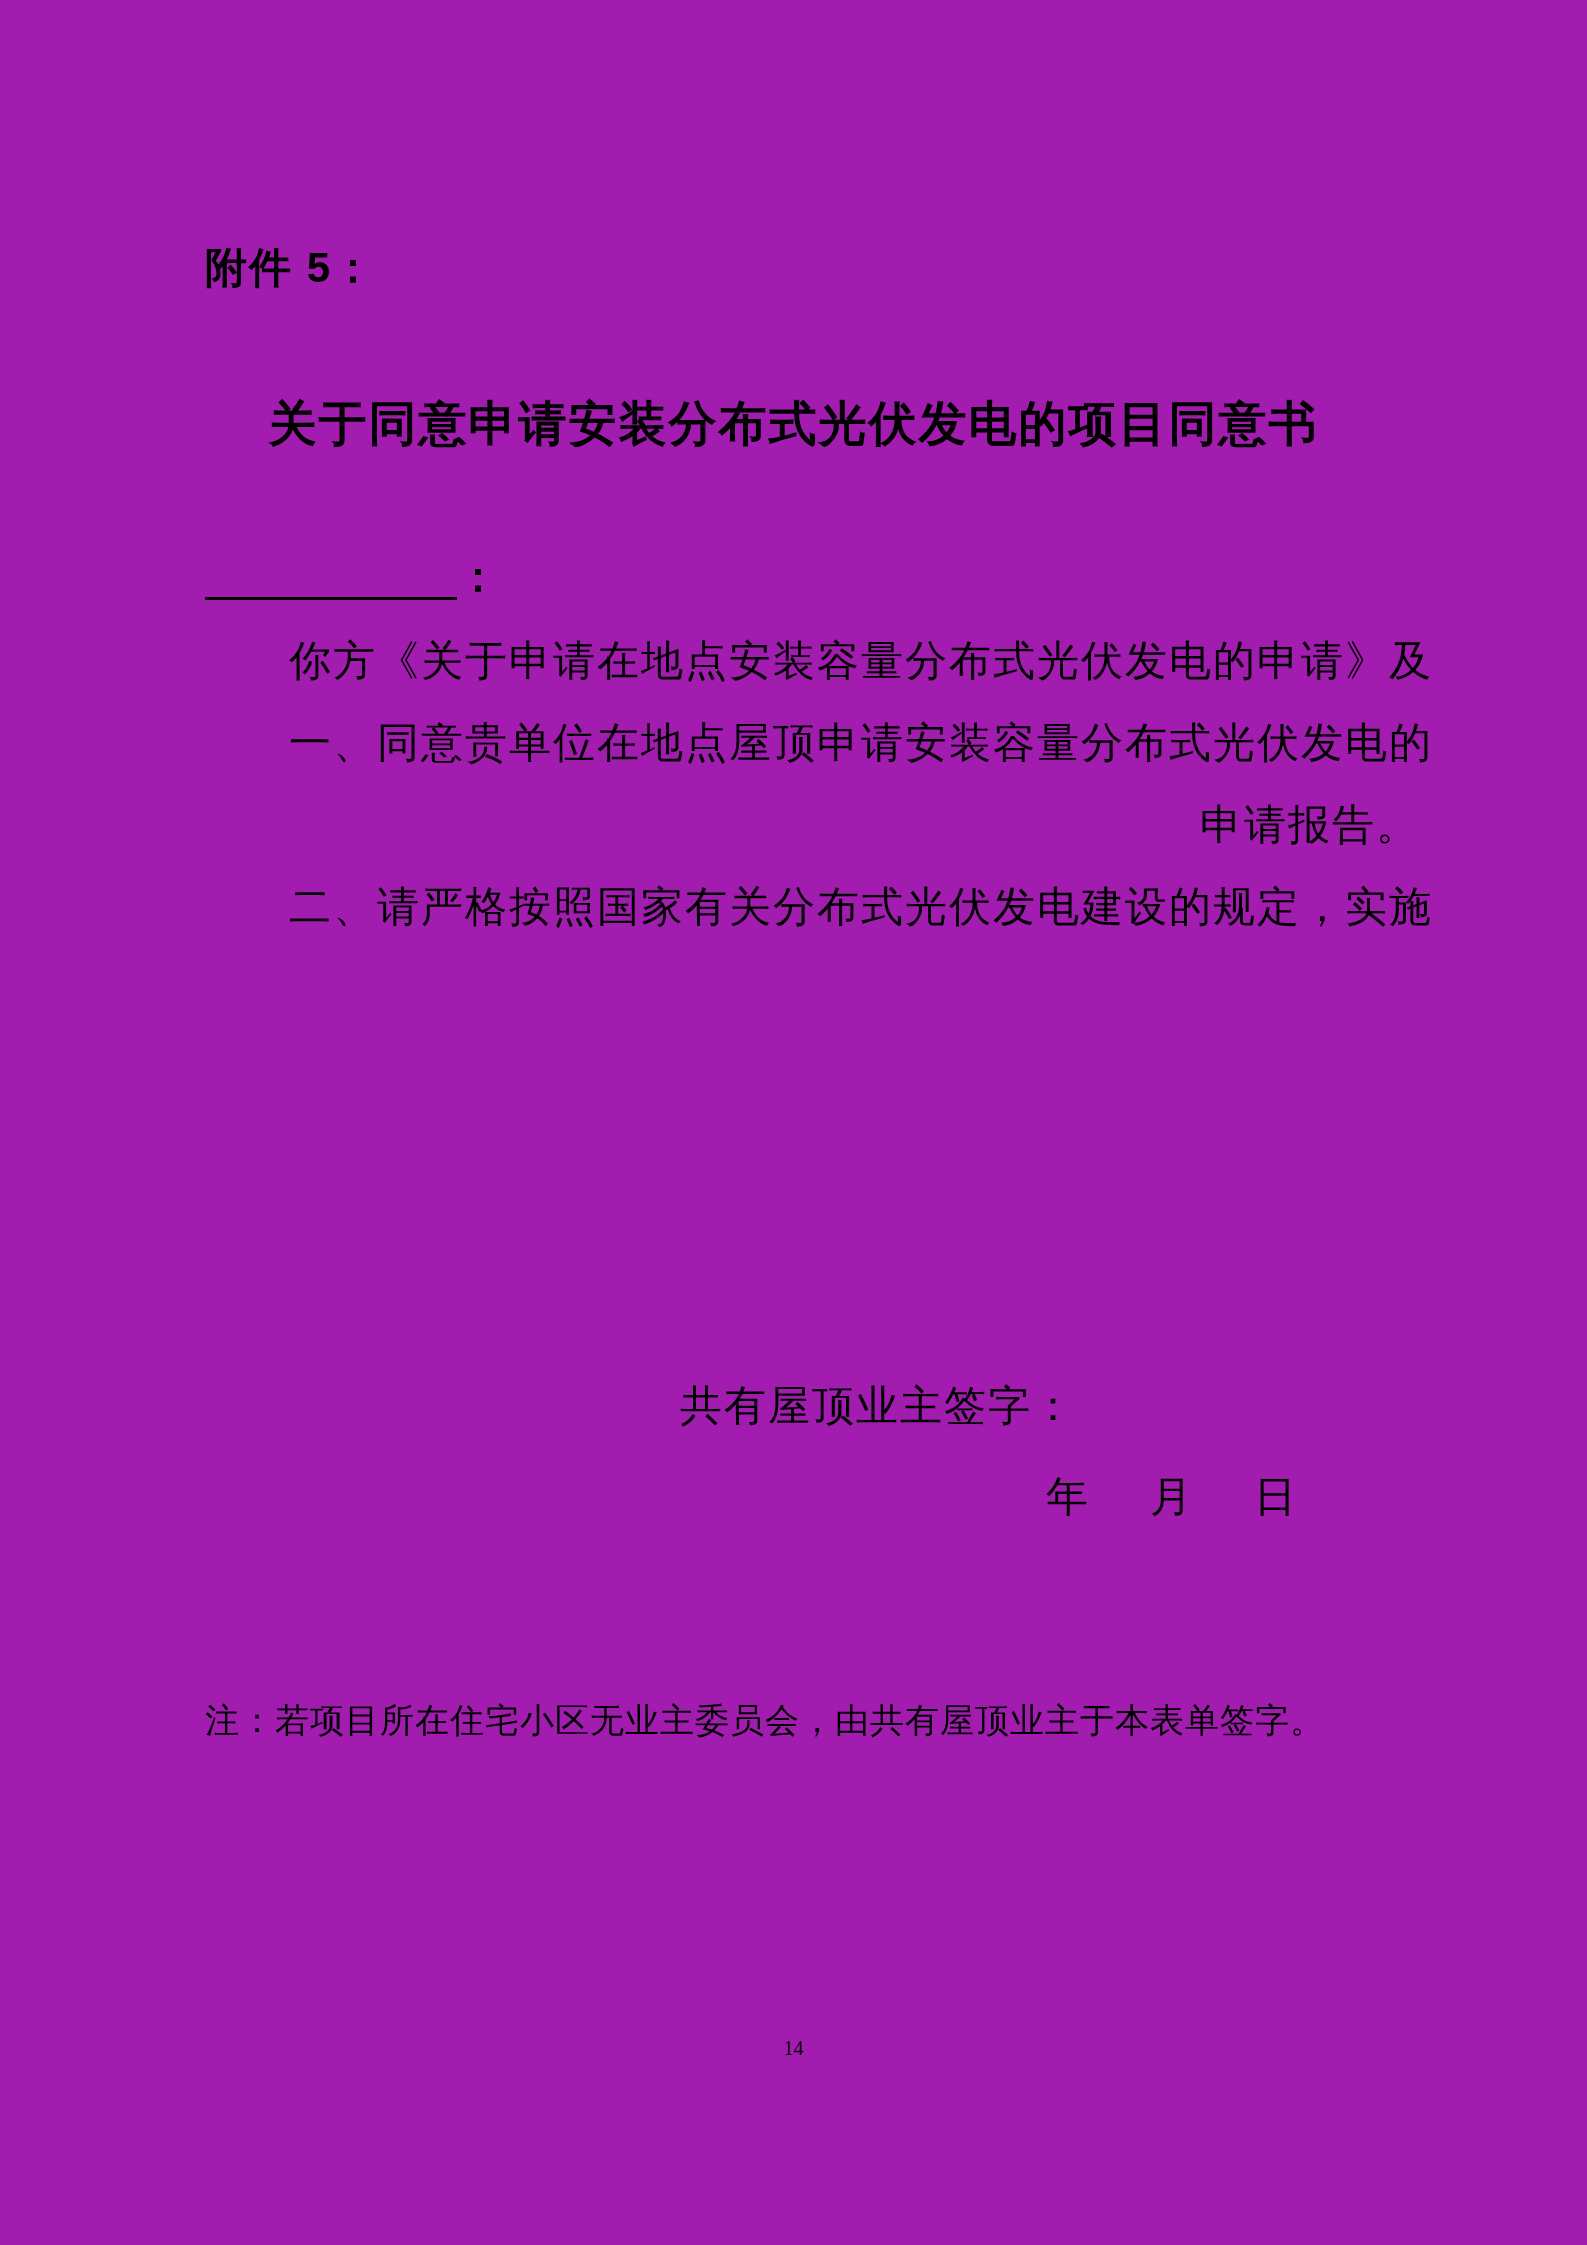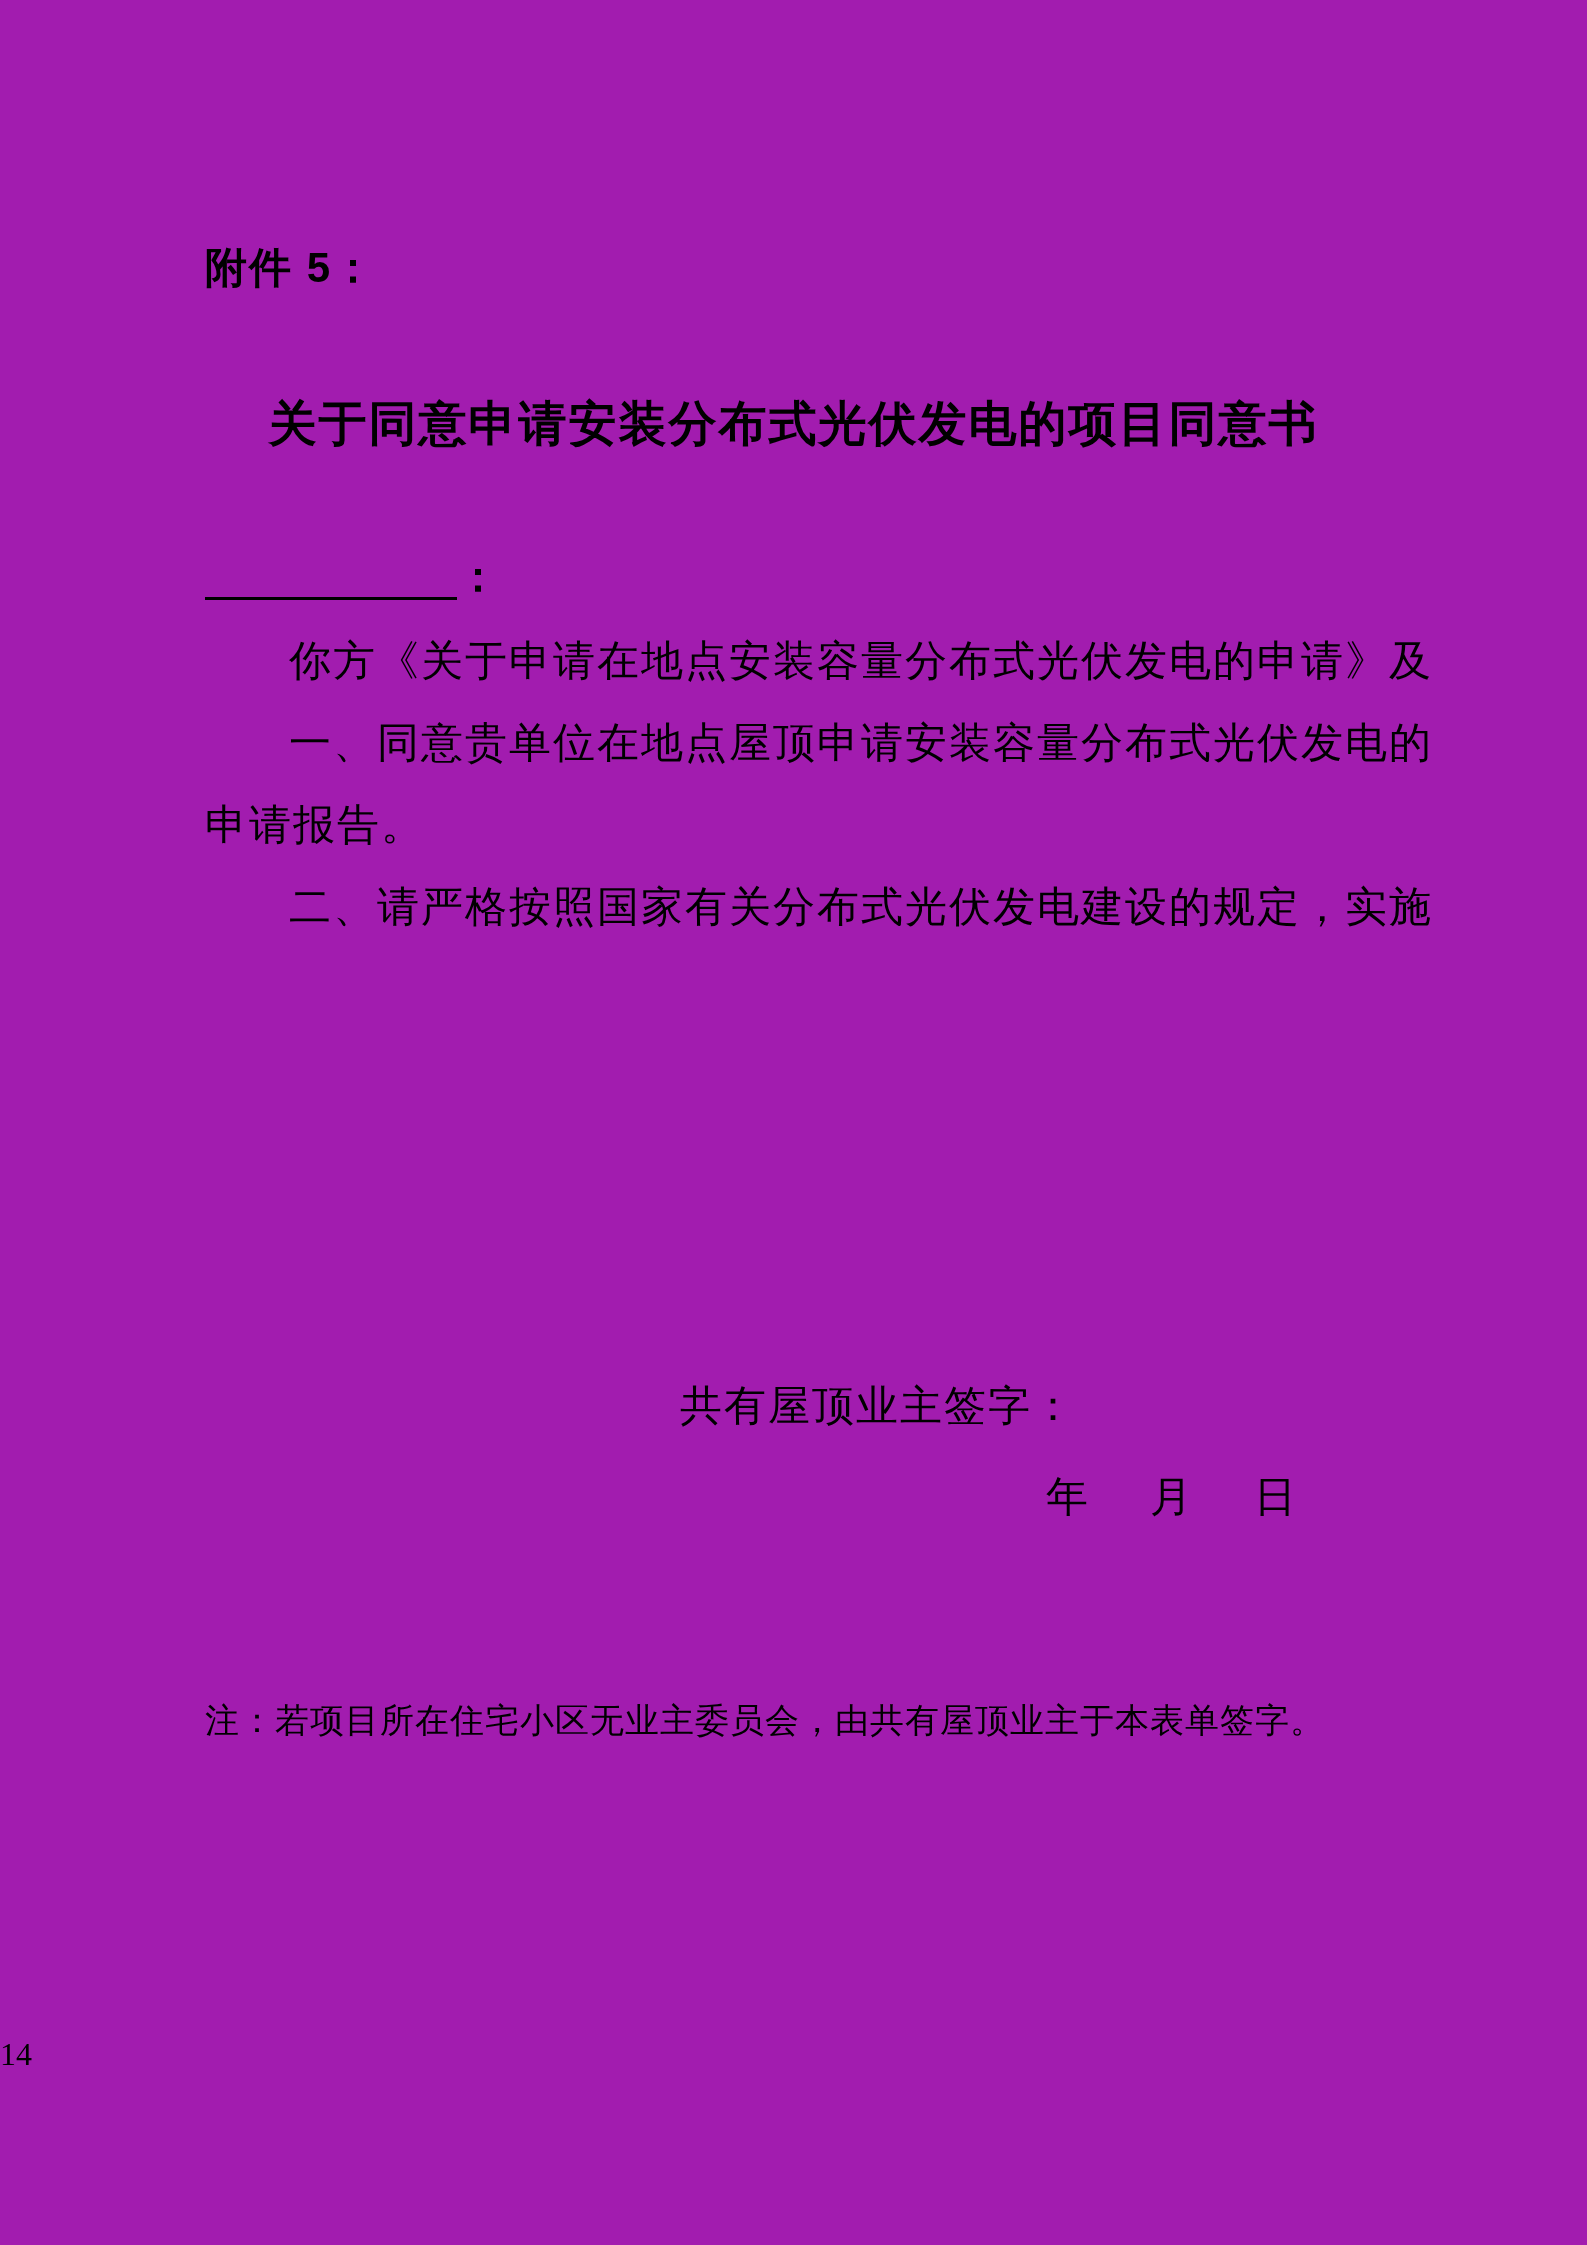--- a/index.html
+++ b/index.html
@@ -70,20 +70,21 @@
     top: 620px;
     width: 1215px;
     font-family: "Liberation Serif", serif;
     font-size: 42px;
   }
   .body-text .line {
     height: 82px;
     line-height: 82px;
     white-space: nowrap;
     letter-spacing: 2px;
+    text-align: right;
   }
   .body-text .indent {
     padding-left: 84px;
   }
   .signature-label {
     position: absolute;
     left: 680px;
     top: 1388px;
     font-family: Liberation Mono, monospace;
     font-size: 42px;
@@ -109,23 +110,23 @@
     line-height: 1.1;
     letter-spacing: 1px;
     white-space: nowrap;
     text-align: right;
   }
   .page-number {
     position: absolute;
     left: 0;
     right: 0;
     top: 2038px;
-    text-align: left;
+    text-align: center;
     font-family: "Liberation Serif", serif;
-    font-size: 32px;
+    font-size: 20px;
     line-height: 1;
   }
 </style>
 </head>
 <body>
 
 <div class="page">
 
   <div class="attachment-label">附件 5：</div>
 

